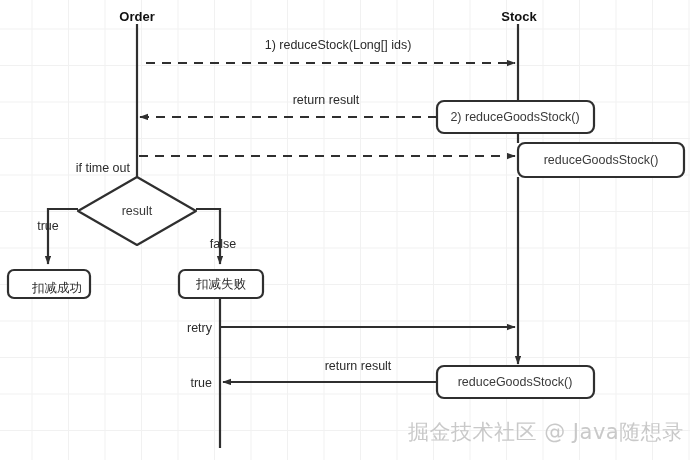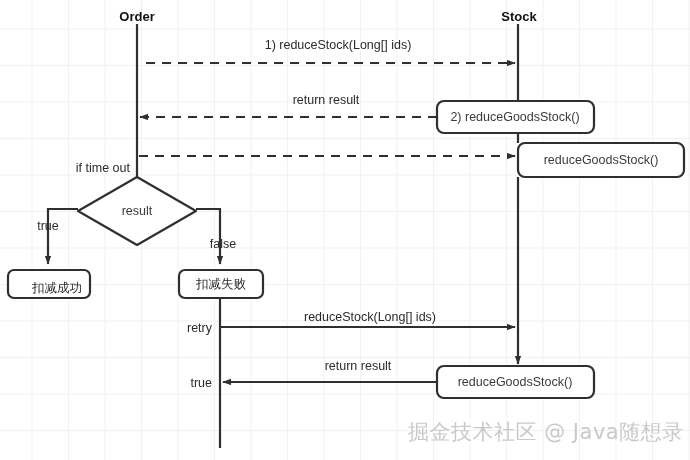--- a/index.html
+++ b/index.html
@@ -126,21 +126,20 @@
   <div class="lbl bold center" style="left:137px; top:10px;">Order</div>
 
   <div class="lbl bold center" style="left:519px; top:10px;">Stock</div>
 
   <div class="lbl center" style="left:338px; top:39px;">1) reduceStock(Long[] ids)</div>
 
   <div class="lbl center" style="left:326px; top:94px;">return result</div>
 
   <div class="lbl right" style="left:130px; top:162px;">if time out</div>
 
-  <div class="lbl center" style="left:370px; top:311px;">reduceStock(Long[] ids)</div>
 
   <div class="lbl center" style="left:358px; top:360px;">return result</div>
 
   <div class="lbl right" style="left:212px; top:322px;">retry</div>
 
   <div class="lbl right" style="left:212px; top:377px;">true</div>
 
   <div class="lbl center" style="left:48px; top:220px;">true</div>
 
   <div class="lbl center" style="left:223px; top:238px;">false</div>

